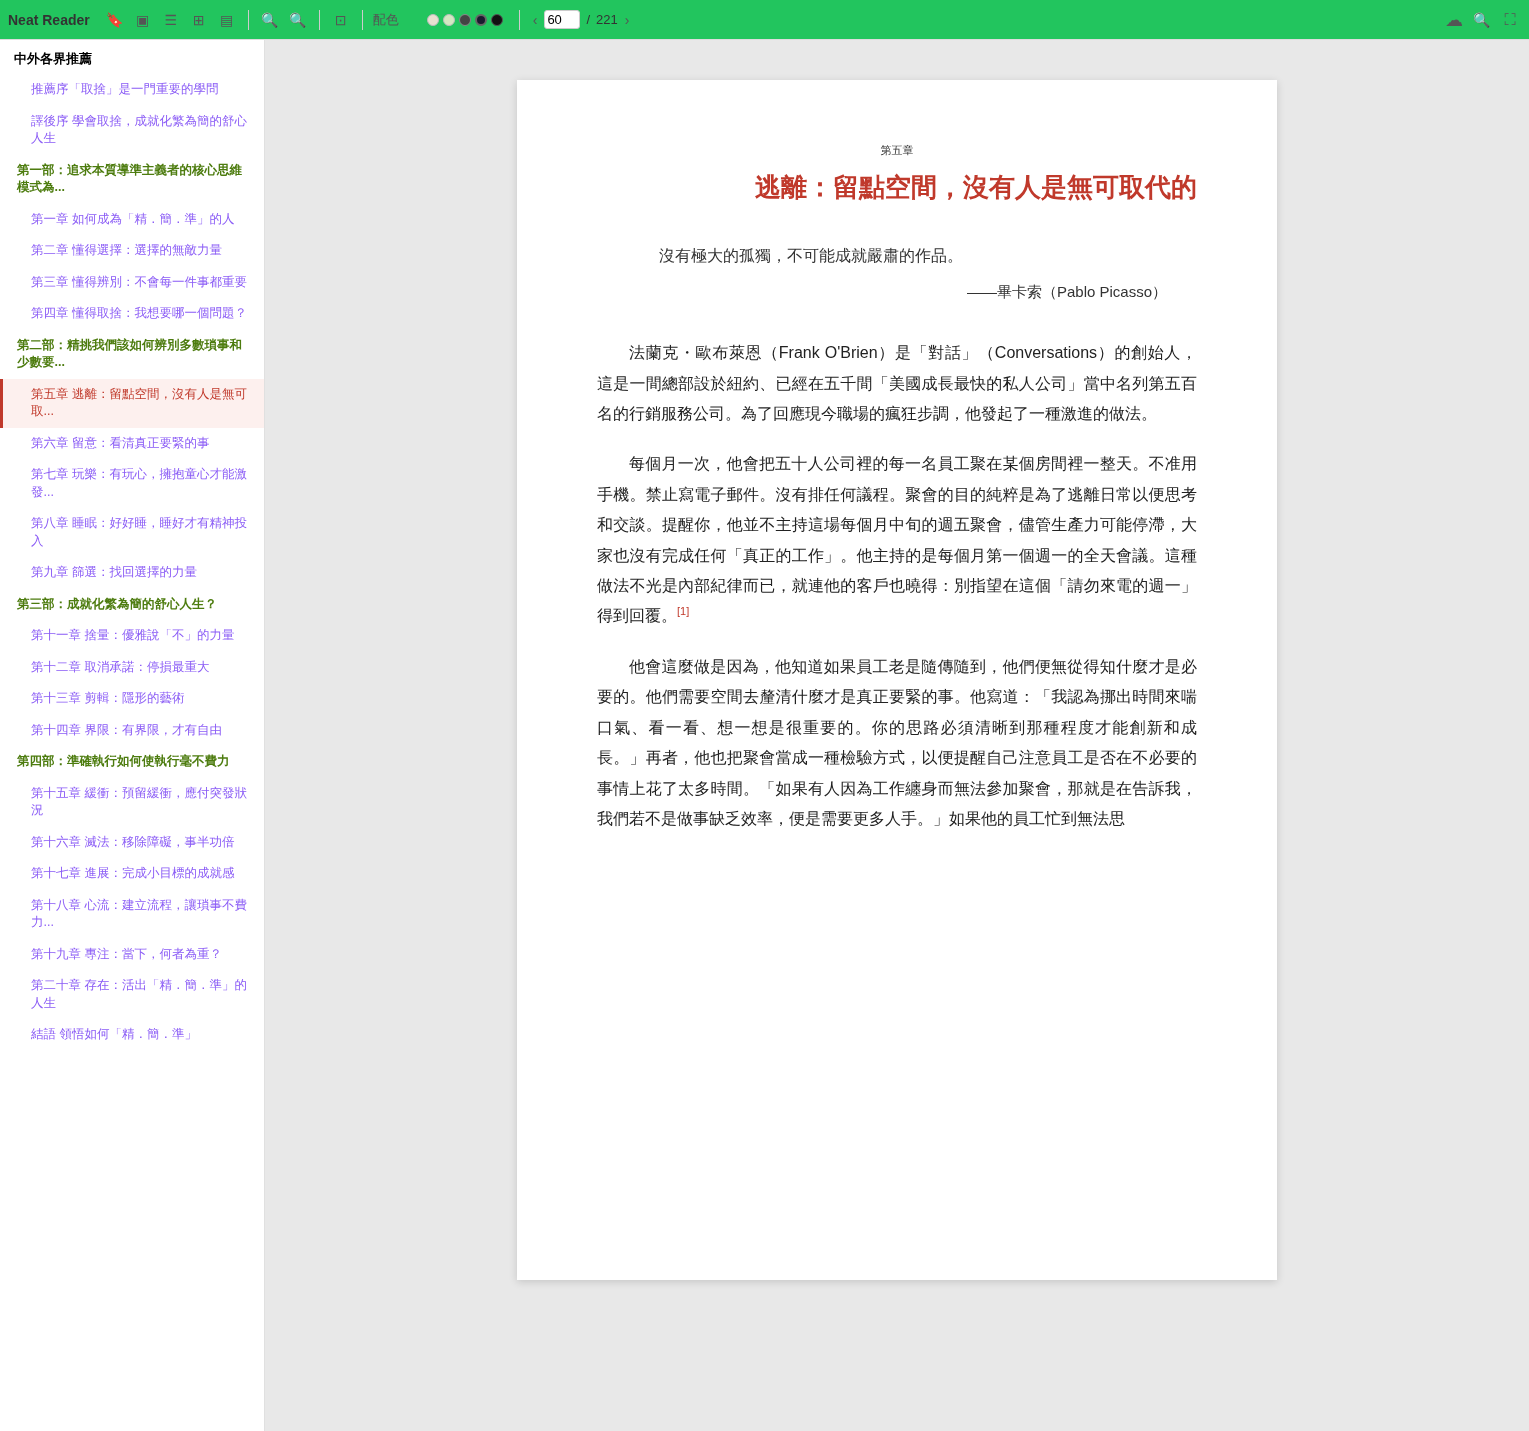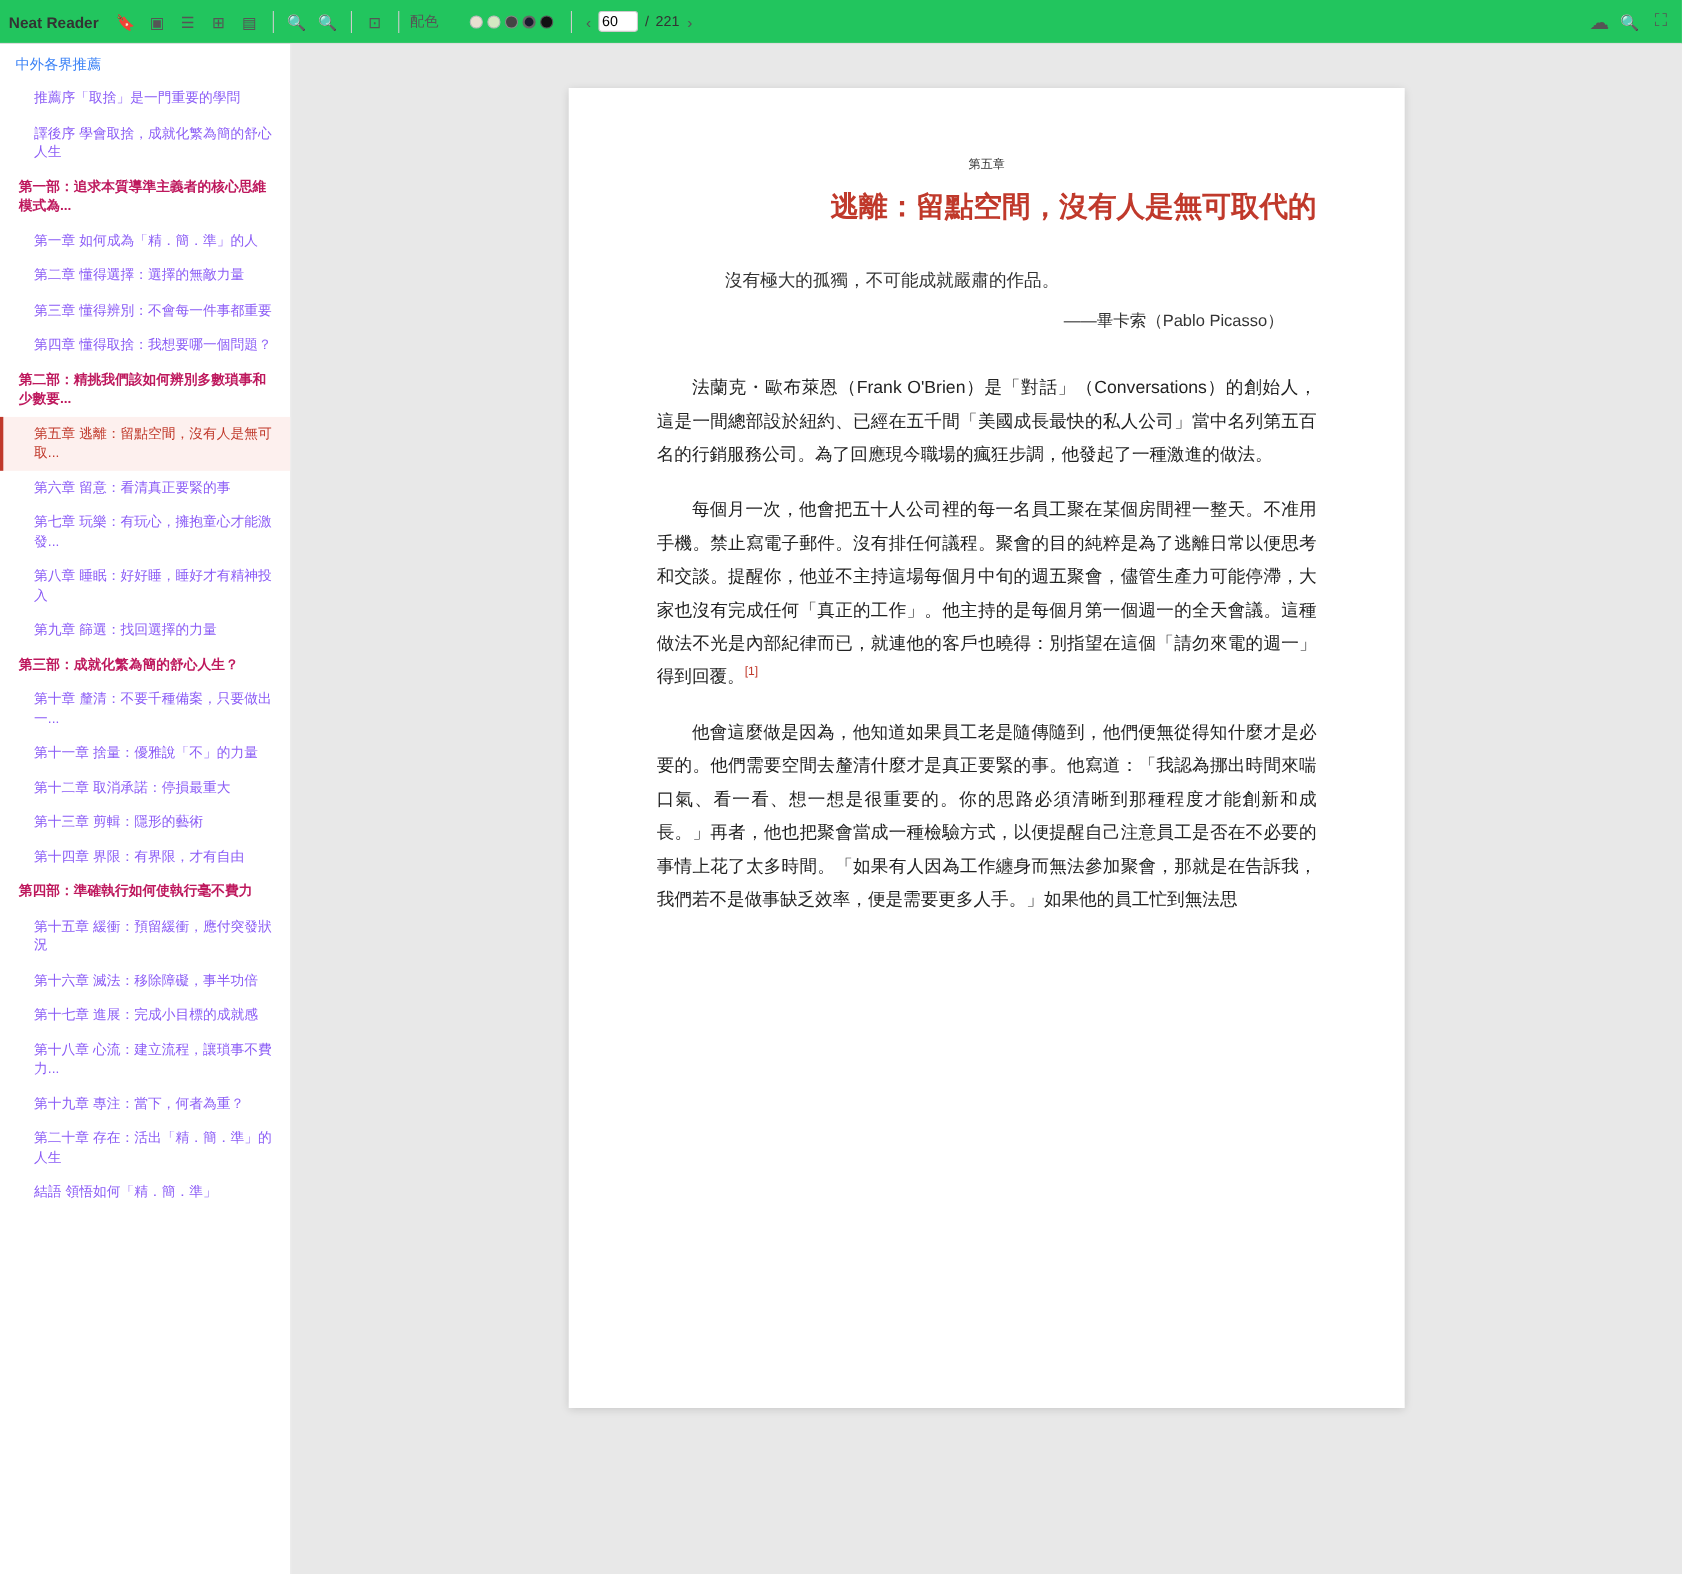--- a/index.html
+++ b/index.html
@@ -66,22 +66,22 @@
       background: #fff;
       border-right: 1px solid #e0e0e0;
       overflow-y: auto;
       padding: 0;
     }
     #sidebar::-webkit-scrollbar { width: 4px; }
     #sidebar::-webkit-scrollbar-thumb { background: #ccc; border-radius: 2px; }
 
     .sidebar-section-header {
       font-size: 13px;
-      font-weight: normal;
-      color: #3b82f6;
+      font-weight: bold;
+      color: #000000;
       padding: 10px 14px 6px 14px;
     }
     .sidebar-item {
       font-size: 12.5px;
       color: #8b5cf6;
       padding: 7px 14px 7px 18px;
       cursor: pointer;
       line-height: 1.4;
       border-left: 3px solid transparent;
     }
@@ -89,21 +89,21 @@
       color: #c0392b;
       background: #fdf0ee;
       border-left: 3px solid #c0392b;
     }
     .sidebar-item.sub {
       padding-left: 28px;
       font-weight: normal;
     }
     .sidebar-item.section-title {
       font-weight: bold;
-      color: #be185d;
+      color: #4d7c0f;
       padding-left: 14px;
       background: none;
     }
 
     
     #content {
       flex: 1;
       background: #e8e8e8;
       overflow-y: auto;
       display: flex;
@@ -232,21 +232,20 @@
         <div class="sidebar-item sub">第二章 懂得選擇：選擇的無敵力量</div>
         <div class="sidebar-item sub">第三章 懂得辨別：不會每一件事都重要</div>
         <div class="sidebar-item sub">第四章 懂得取捨：我想要哪一個問題？</div>
         <div class="sidebar-item section-title">第二部：精挑我們該如何辨別多數瑣事和少數要...</div>
         <div class="sidebar-item sub active">第五章 逃離：留點空間，沒有人是無可取...</div>
         <div class="sidebar-item sub">第六章 留意：看清真正要緊的事</div>
         <div class="sidebar-item sub">第七章 玩樂：有玩心，擁抱童心才能激發...</div>
         <div class="sidebar-item sub">第八章 睡眠：好好睡，睡好才有精神投入</div>
         <div class="sidebar-item sub">第九章 篩選：找回選擇的力量</div>
         <div class="sidebar-item section-title">第三部：成就化繁為簡的舒心人生？</div>
-        <div class="sidebar-item sub">第十章 釐清：不要千種備案，只要做出一...</div>
         <div class="sidebar-item sub">第十一章 捨量：優雅說「不」的力量</div>
         <div class="sidebar-item sub">第十二章 取消承諾：停損最重大</div>
         <div class="sidebar-item sub">第十三章 剪輯：隱形的藝術</div>
         <div class="sidebar-item sub">第十四章 界限：有界限，才有自由</div>
         <div class="sidebar-item section-title">第四部：準確執行如何使執行毫不費力</div>
         <div class="sidebar-item sub">第十五章 緩衝：預留緩衝，應付突發狀況</div>
         <div class="sidebar-item sub">第十六章 滅法：移除障礙，事半功倍</div>
         <div class="sidebar-item sub">第十七章 進展：完成小目標的成就感</div>
         <div class="sidebar-item sub">第十八章 心流：建立流程，讓瑣事不費力...</div>
         <div class="sidebar-item sub">第十九章 專注：當下，何者為重？</div>

